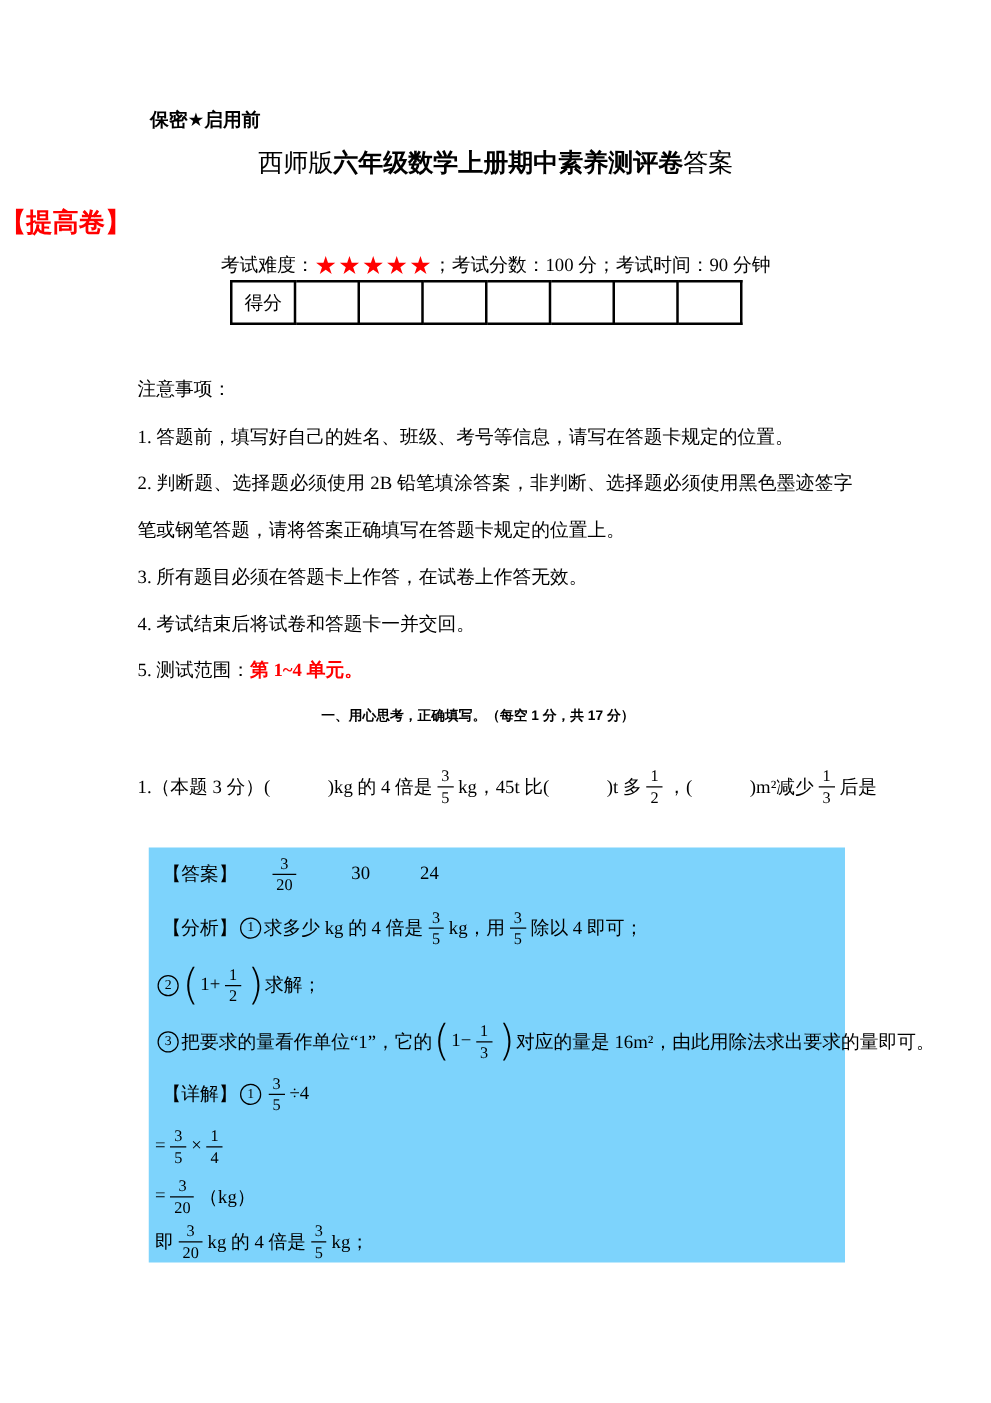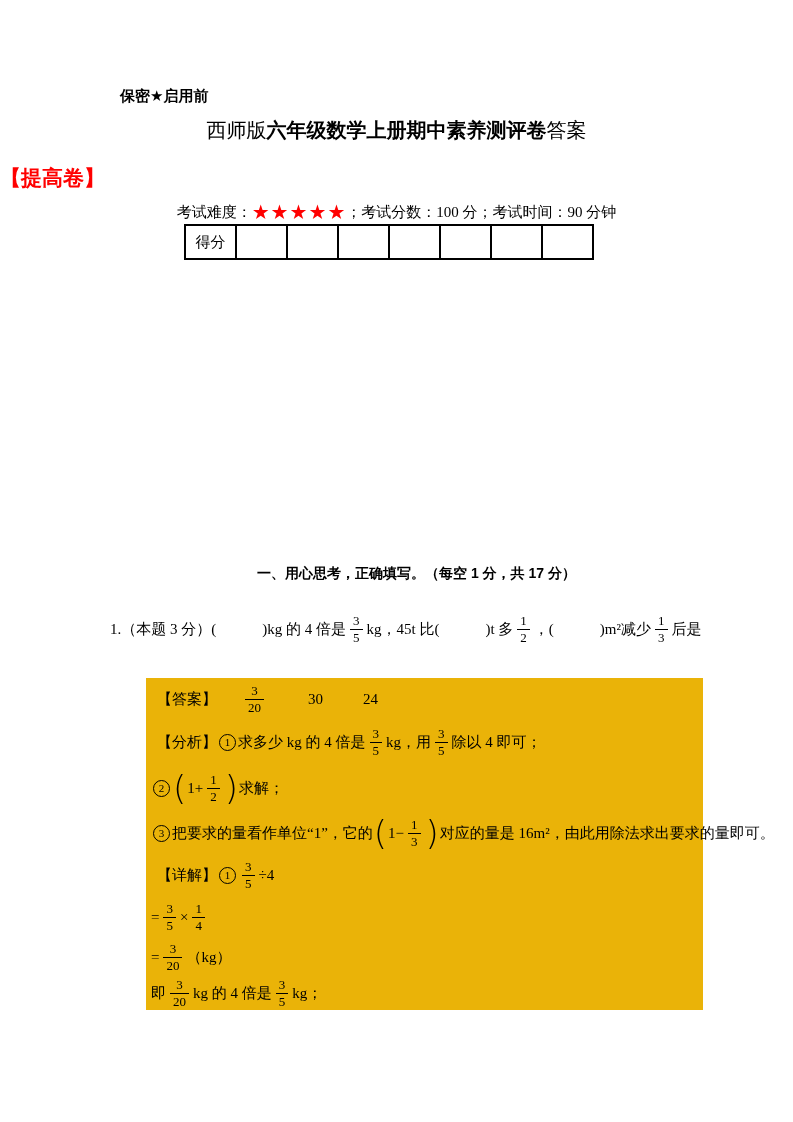--- a/index.html
+++ b/index.html
@@ -51,36 +51,36 @@
   table.grader {
     position:absolute; left:119px; top:544px; border-collapse:collapse;
     font-size:15px; border:3px solid #000;
   }
   table.grader td { border:2px solid #000; text-align:center; padding:0; }
   table.grader td.g1 { width:58px; height:24px; }
   table.grader td.g2 { width:49px; }
   table.grader tr.r2 td { height:36px; }
   .section-heading {
     position:absolute; left:257px; top:565px;
-    font-size:14px; font-weight:bold;
+    font-size:11px; font-weight:bold;
     font-family:"Liberation Sans","DejaVu Sans",sans-serif;
   }
   .q1 { position:absolute; left:110px; top:608px; font-size:15px; }
   .q1 .line1 { display:flex; align-items:center; white-space:nowrap; height:42px; }
   .q1 .line2 { margin-top:7px; }
   .blank { display:inline-block; width:46px; }
   .frac {
     display:inline-block; text-align:center; vertical-align:middle;
     margin:0 4px; font-size:13px; line-height:1.2; flex:none;
   }
   .frac .fn { display:block; padding:0 3px; border-bottom:1px solid #000; }
   .frac .fd { display:block; padding:0 3px; }
   .answer-box {
     position:absolute; left:119px; top:678px; width:557px; height:332px;
-    background:#eab308; font-size:15px;margin-left:27px;
+    background:#7dd3fc; font-size:15px;
   }
   .answer-box .row {
     display:flex; align-items:center; padding-left:11px; white-space:nowrap;
   }
   .answer-box .row.indent0 { padding-left:5px; }
   .r-ans { height:42px; }
   .r-an1 { height:44px; }
   .r-an2 { height:48px; }
   .r-an3 { height:42px; }
   .r-d1  { height:42px; }
@@ -120,20 +120,28 @@
       <td></td>
       <td></td>
       <td></td>
       <td></td>
       <td></td>
       <td></td>
     </tr>
   </tbody>
     </table>
 
+  <div class="notes">
+    <p>注意事项：</p>
+    <p>1. 答题前，填写好自己的姓名、班级、考号等信息，请写在答题卡规定的位置。</p>
+    <p>2. 判断题、选择题必须使用 2B 铅笔填涂答案，非判断、选择题必须使用黑色墨迹签字笔或钢笔答题，请将答案正确填写在答题卡规定的位置上。</p>
+    <p>3. 所有题目必须在答题卡上作答，在试卷上作答无效。</p>
+    <p>4. 考试结束后将试卷和答题卡一并交回。</p>
+    <p><span>5. 测试范围：</span><span class="red-bold">第 1~4 单元。</span></p>
+  </div>
 
 
   <div class="section-heading">一、用心思考，正确填写。（每空 1 分，共 17 分）</div>
 
   <div class="q1">
     <div class="line1">
       <span>1.（本题 3 分）(</span>
         <span class="blank"></span>
         <span>)kg 的 4 倍是</span>
       <span class="frac">

